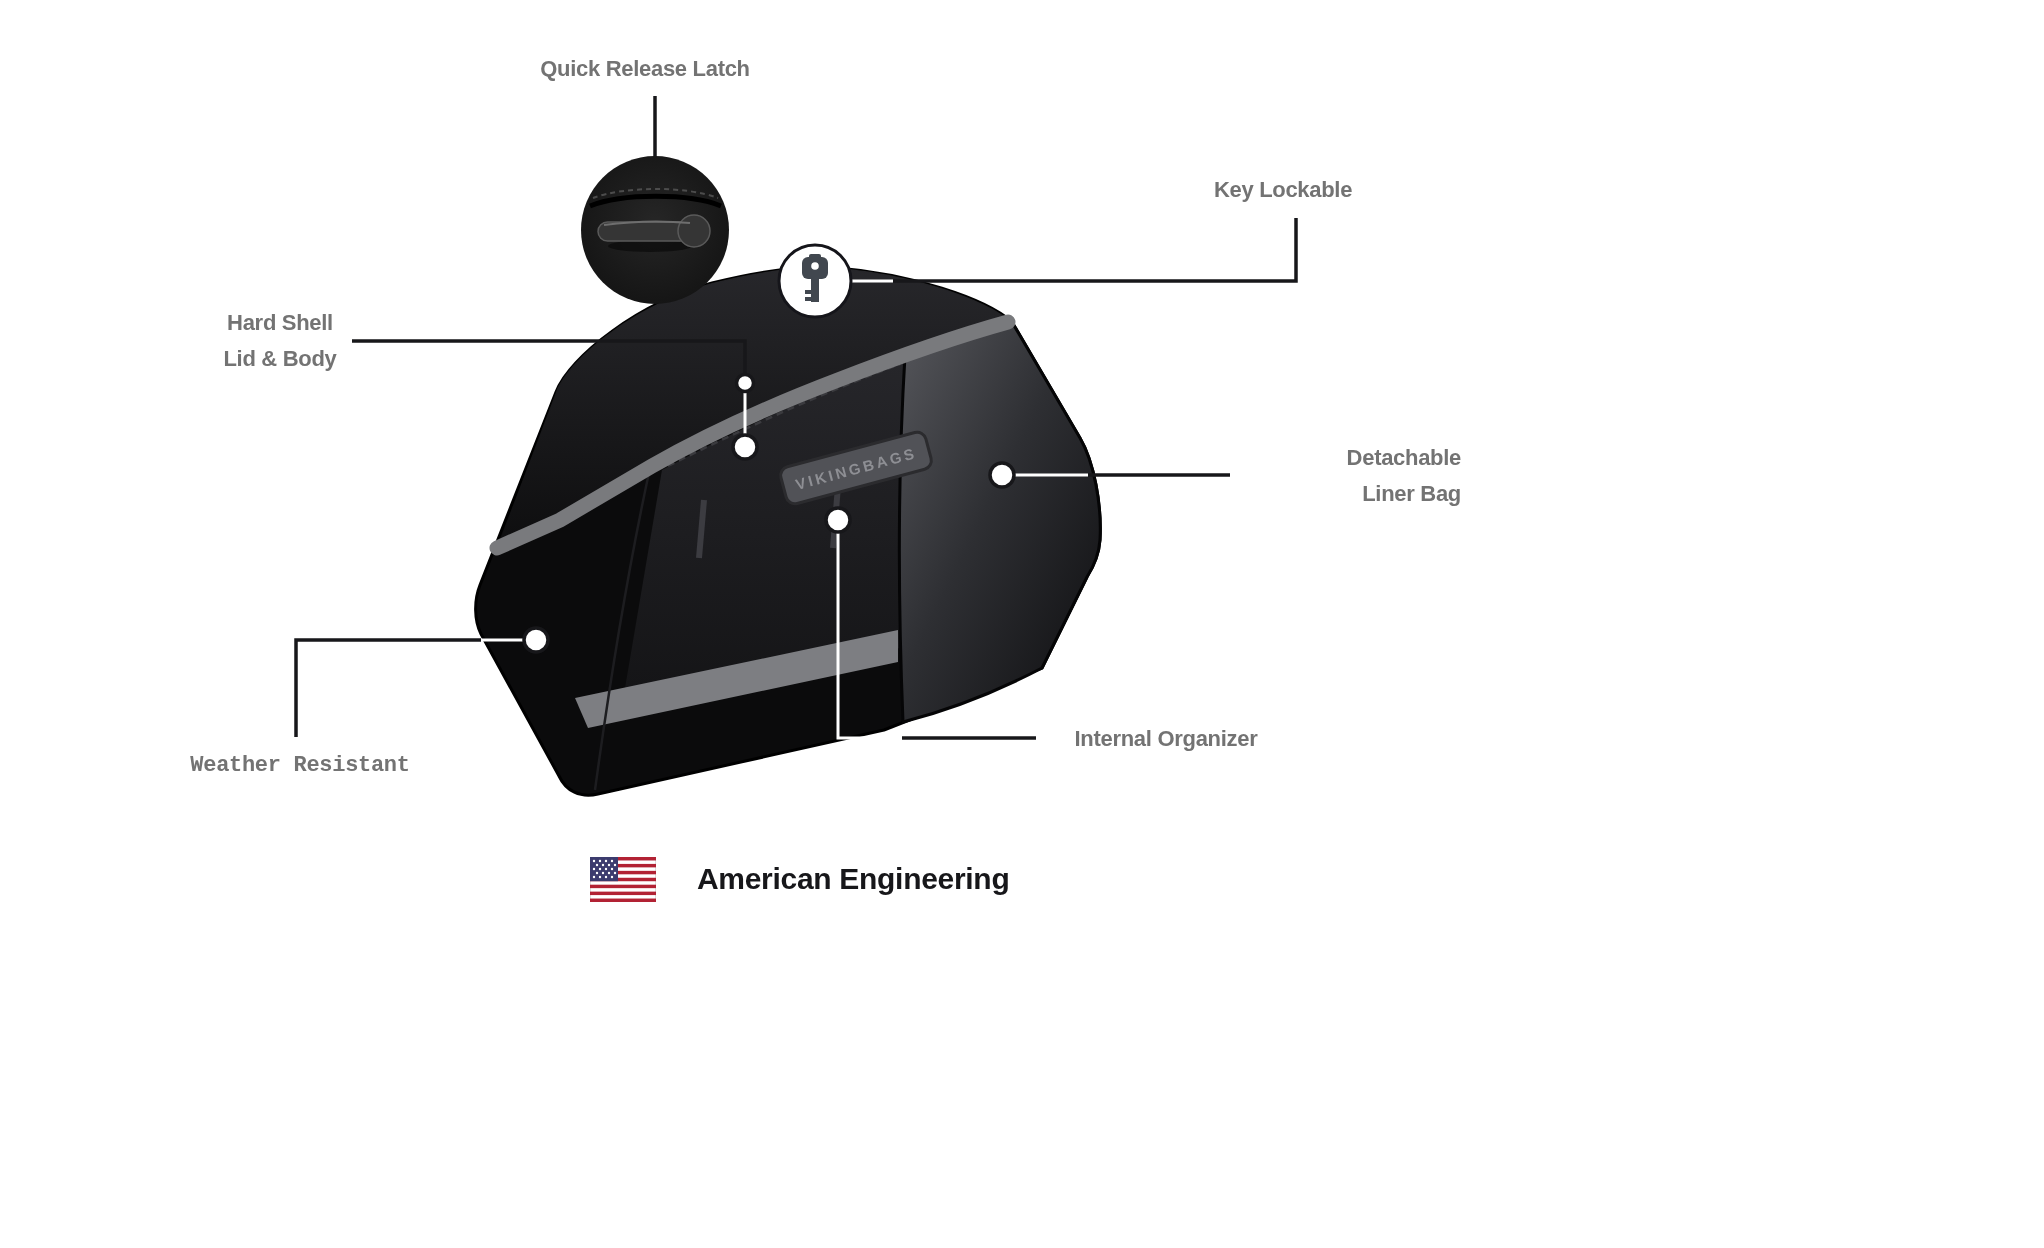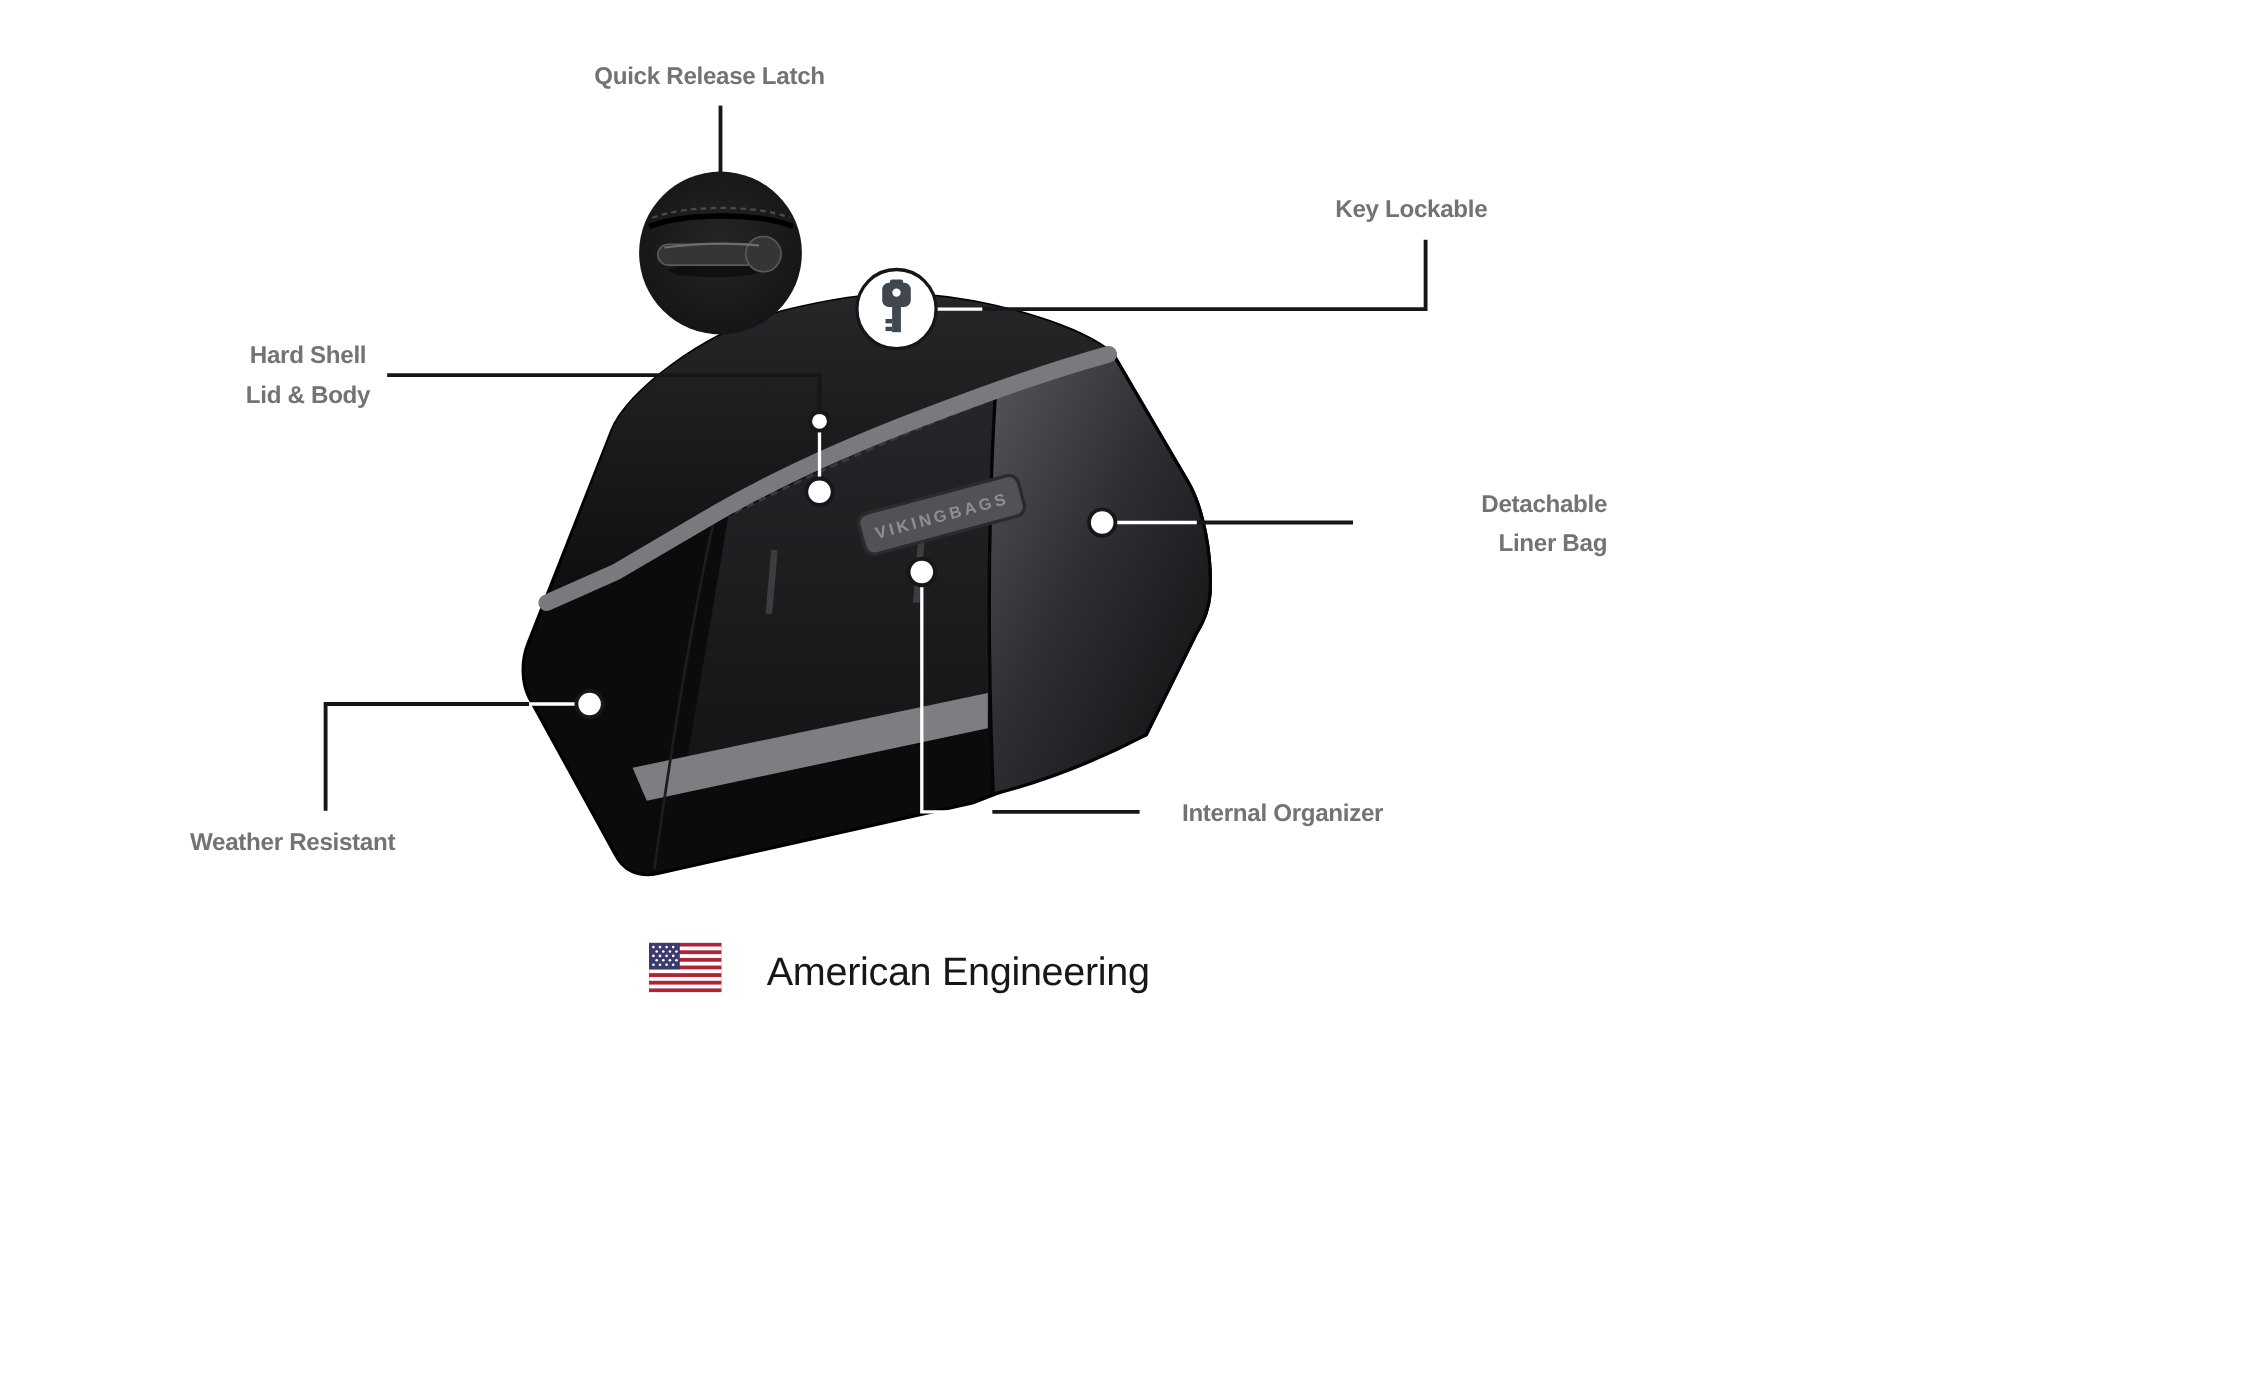--- a/index.html
+++ b/index.html
@@ -7,21 +7,21 @@
     position:relative; width:2044px; height:1248px; background:#ffffff;
     overflow:hidden; font-family:"Liberation Sans", sans-serif; color:#17171a;
   }
   .label {
     position:absolute; font-weight:700; font-size:22px; line-height:36px;
     letter-spacing:-0.3px; text-align:center; white-space:pre-line; color:#737373;
   }
   .illustration { position:absolute; left:0; top:0; }
   .flag-wrap { position:absolute; left:590px; top:857px; width:66px; height:45px; }
   .american-row { position:absolute; left:697px; top:862px; }
-  .american-text { font-weight:400; font-size:36px; letter-spacing:-0.3px; color:#17171a;margin-top:16px; }
+  .american-text { font-weight:700; font-size:30px; letter-spacing:-0.3px; color:#17171a;margin-top:16px; }
 </style>
 </head>
 <body>
 
 <div class="canvas">
 
   <svg class="illustration" width="2044" height="1248" viewBox="0 0 2044 1248">
     <defs>
       <linearGradient id="lidGrad" x1="0" y1="0" x2="0" y2="1">
         <stop offset="0" stop-color="#2a2a2e"></stop>
@@ -150,21 +150,21 @@
   <div class="label" style="left:445px; top:51px; width:400px;">Quick Release Latch</div>
 
   <div class="label" style="left:1133px; top:172px; width:300px;">Key Lockable</div>
 
   <div class="label" style="left:130px; top:305px; width:300px;">Hard Shell
 Lid &amp; Body</div>
 
   <div class="label" style="left:1161px; top:440px; width:300px;text-align:right;">Detachable
 Liner Bag</div>
 
-  <div class="label" style="left:96px; top:748px; width:340px;">Weather Resistant</div>
+  <div class="label" style="left:130px; top:748px; width:340px;font-family:Liberation Mono, monospace;">Weather Resistant</div>
 
   <div class="label" style="left:1046px; top:721px; width:240px;text-align:center;">Internal Organizer</div>
 
   <div class="flag-wrap">
     <svg width="66" height="45" viewBox="0 0 66 45">
       <rect x="0" y="0" width="66" height="45" fill="#ffffff" stroke="#bdbdbd" stroke-width="1"></rect>
       <g fill="#B22234">
         <rect x="0" y="0" width="66" height="3.46"></rect>
         <rect x="0" y="6.92" width="66" height="3.46"></rect>
         <rect x="0" y="13.85" width="66" height="3.46"></rect>

